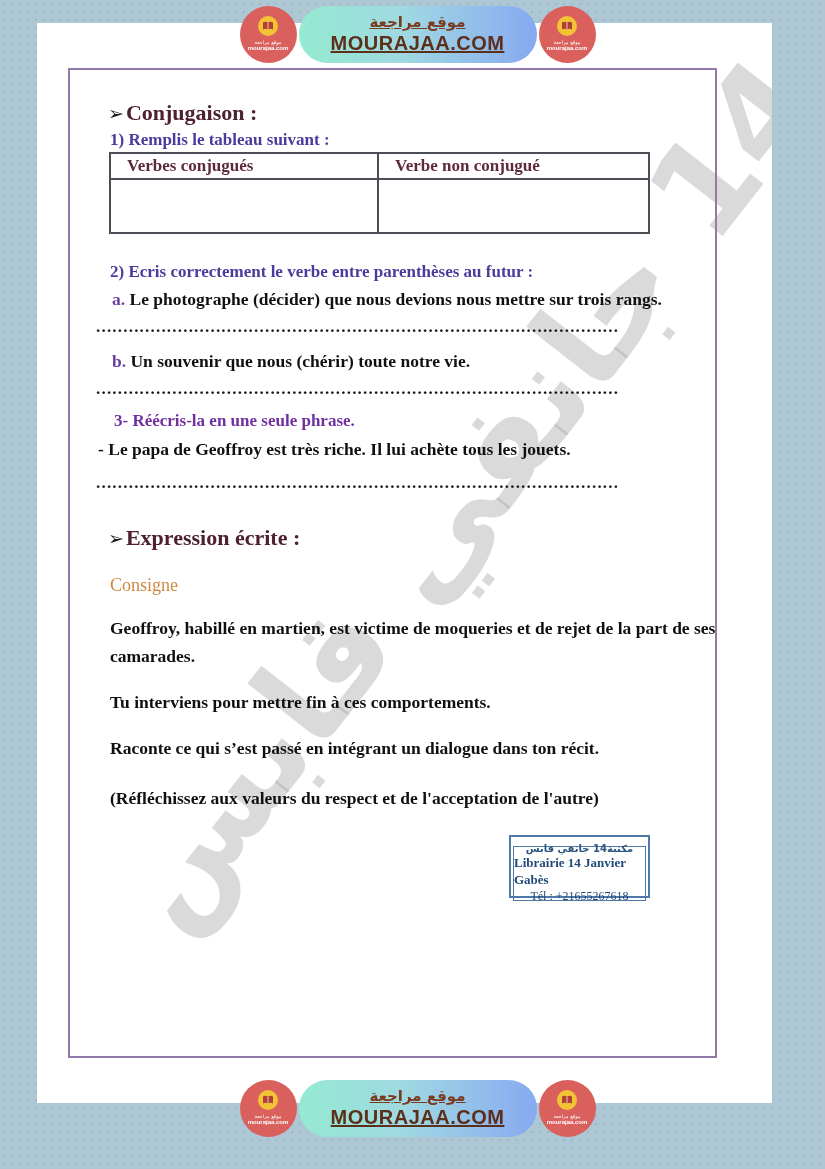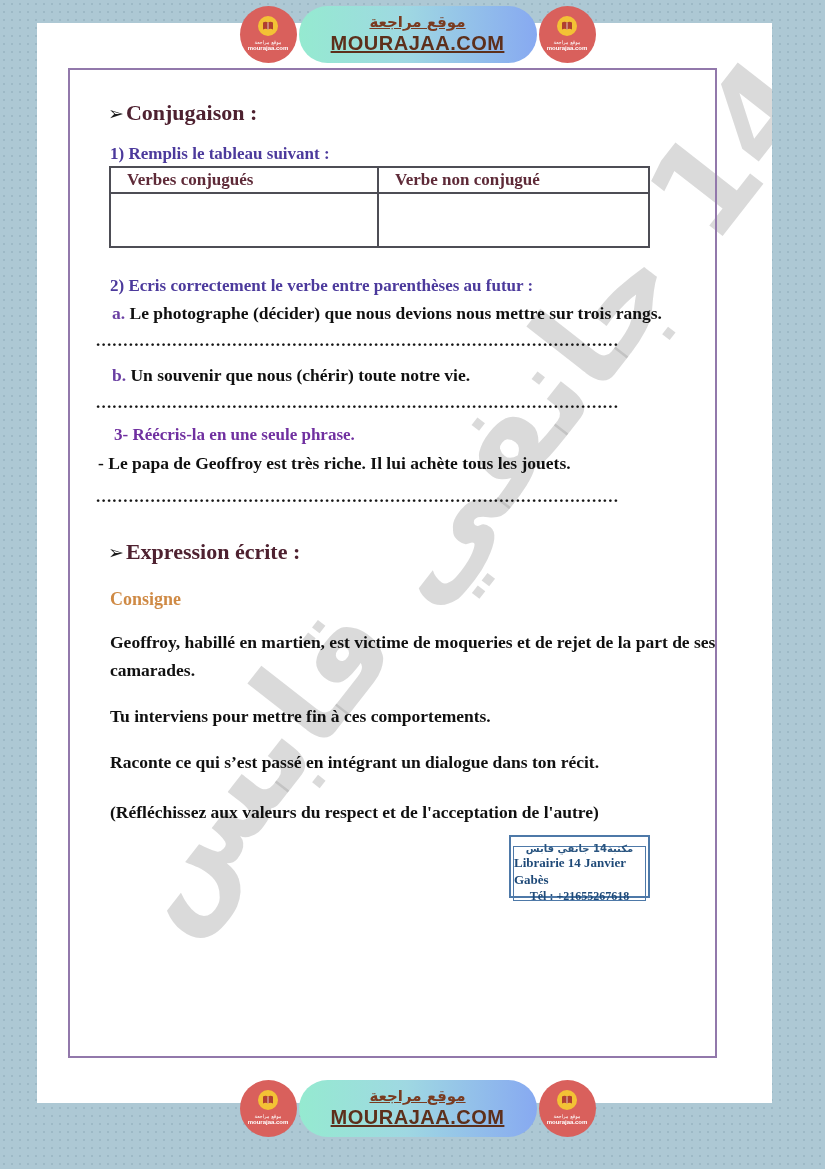--- a/index.html
+++ b/index.html
@@ -86,33 +86,33 @@
   
   .sec-heading {
     margin-left: 12px;
     font-size: 22px; font-weight: bold; color: #4e2130;
     display: flex; align-items: center;
   }
   .sec-heading .arrow {
     font-family: "DejaVu Sans", sans-serif;
     color: #1a1a1a; font-size: 19px; margin-right: 2px; font-weight: normal;
   }
-  .q-label { margin: 18px 0 0 14px; font-size: 17px; font-weight: bold; color: #4c3a9c; }
+  .q-label { margin: 4px 0 0 14px; font-size: 17px; font-weight: bold; color: #4c3a9c; }
   .q-label.purple { color: #7030a0; margin-left: 18px; }
   .body-text { font-size: 17.5px; font-weight: bold; color: #101010; line-height: 28px; }
   .q1-sentence { margin: 4px 0 0 10px; width: 606px; }
   .ab-item { margin: 7px 0 0 16px; font-size: 17.5px; font-weight: bold; color: #101010; }
   .ab-item .prefix { color: #6a3fa3; }
   .dots-line {
     margin-top: 7px; width: 524px; height: 20px;
     overflow: hidden; white-space: nowrap;
     font-size: 17px; font-weight: bold; color: #161616; letter-spacing: 1.2px;
   }
   .papa-line { margin: 4px 0 0 2px; }
-  .consigne { margin: 24px 0 0 14px; font-size: 18px; font-weight: bold; color: #cf8a45; }
+  .consigne { margin: 24px 0 0 14px; font-size: 18px; font-weight: normal; color: #cf8a45; }
   .para { margin: 18px 0 0 14px; width: 606px; }
 
   
   table.verbes {
     margin: 2px 0 0 13px;
     border-collapse: collapse; width: 541px;
     table-layout: fixed;
   }
   table.verbes td, table.verbes th {
     border: 2px solid #4d4d55;
@@ -133,21 +133,21 @@
   }
   .stamp-inner {
     width: 100%; height: 100%;
     border: 1px solid #4e79a8;
     display: flex; flex-direction: column; align-items: center; justify-content: center;
     line-height: 1.3;
     margin-top: 7px;
   }
   .stamp-inner .s-ar { font-family: "DejaVu Sans", sans-serif; font-size: 10px; color: #2a5580; font-weight: bold; }
   .stamp-inner .s-fr { font-size: 13px; font-weight: bold; color: #1f4a78; }
-  .stamp-inner .s-tel { font-size: 12px; font-weight: bold; color: #1f4a78; }
+  .stamp-inner .s-tel { font-size: 12px; font-weight: normal; color: #1f4a78; }
 </style>
 </head>
 <body>
 
 <div class="brand-band top">
   <div class="logo-badge">
     <div class="sun">
       <svg width="12" height="10" viewBox="0 0 24 20">
           <path d="M2 3c3.5-2.2 6.8-2.2 10 0 3.2-2.2 6.5-2.2 10 0v14c-3.5-2.2-6.8-2.2-10 0-3.2-2.2-6.5-2.2-10 0z" fill="#b04030"></path>
           <path d="M12 3v14" stroke="#fff" stroke-width="1.4"></path>

